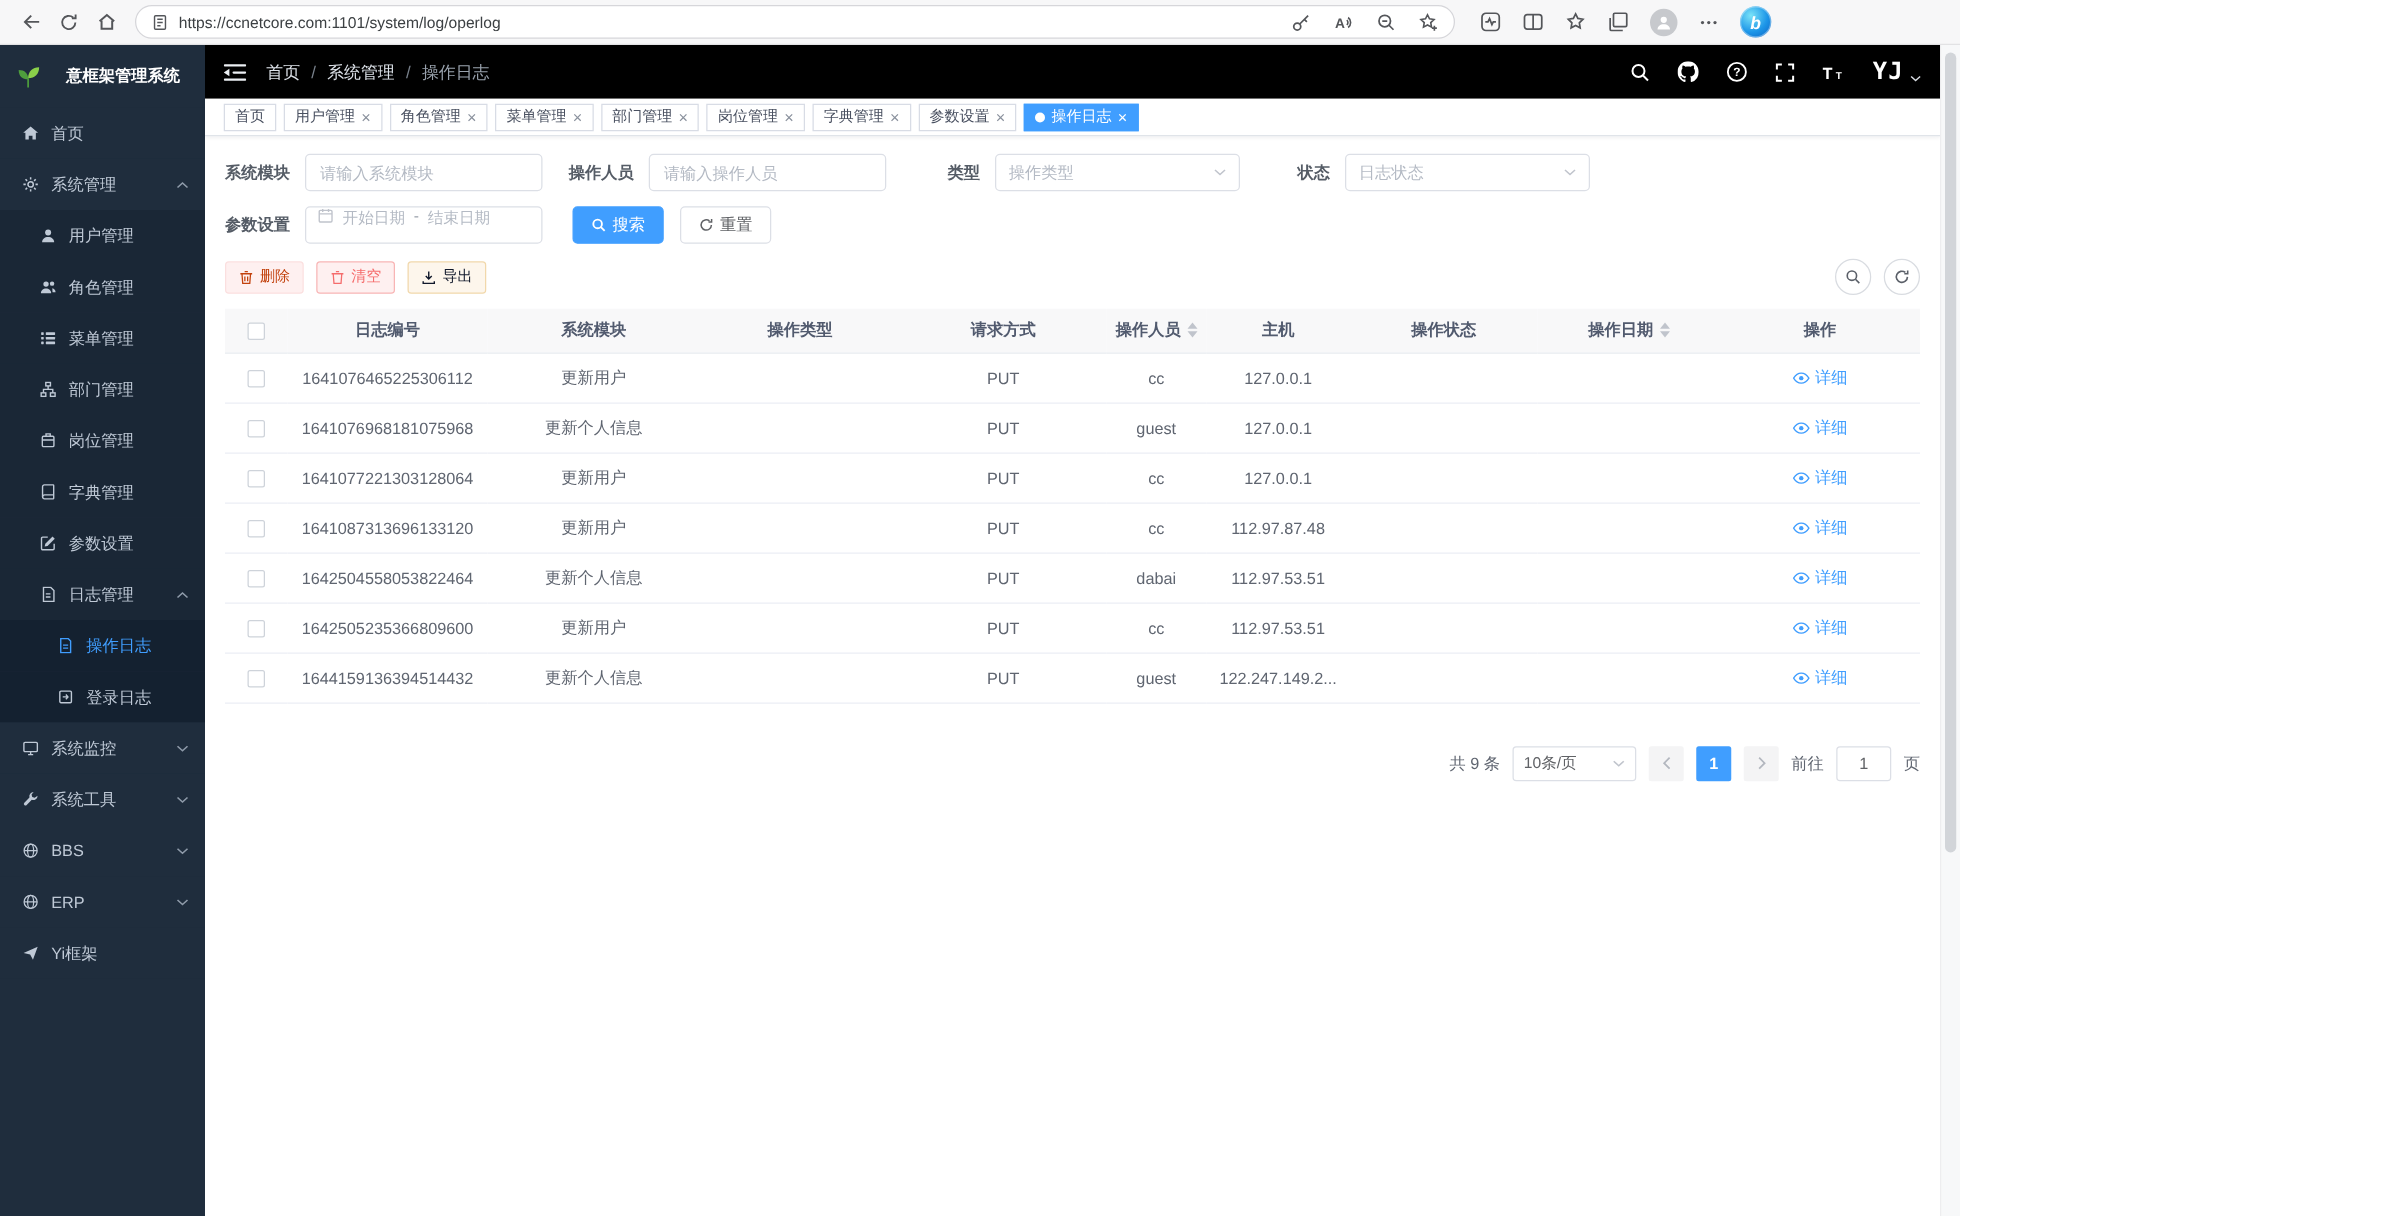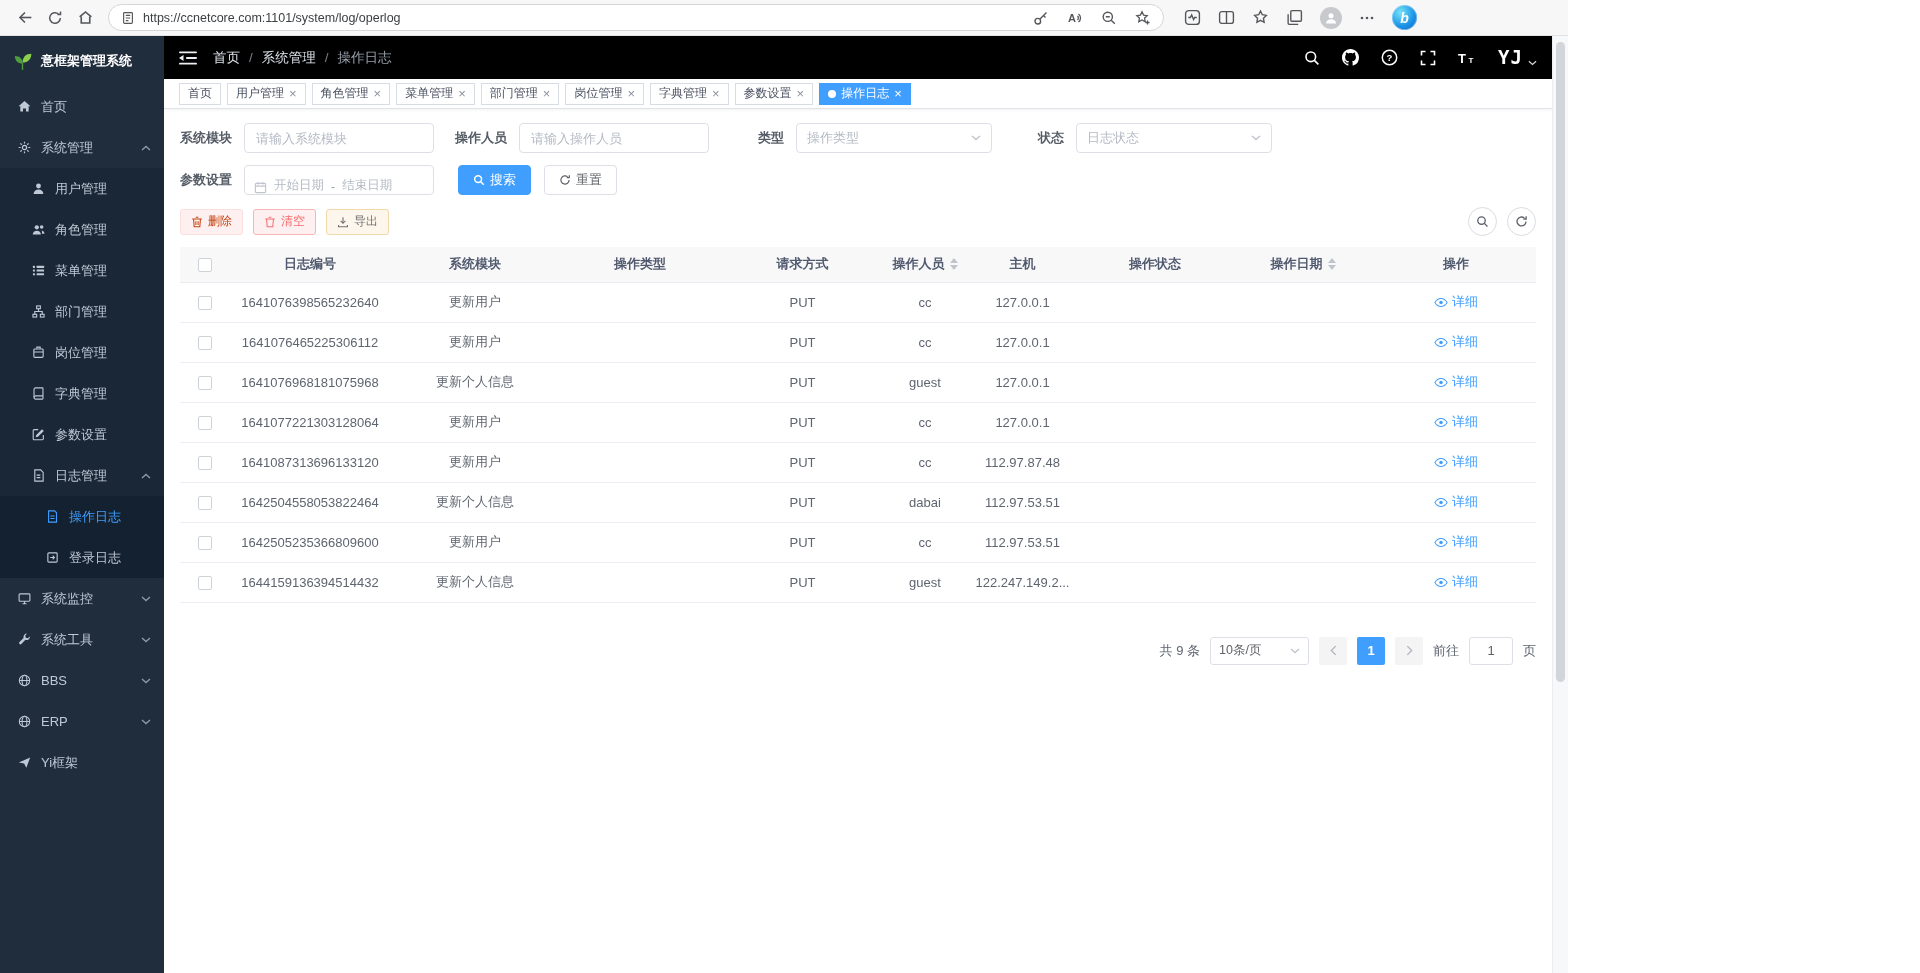--- a/index.html
+++ b/index.html
@@ -12,21 +12,21 @@
   .addr { width:1056px; height:27px; margin:0 8px; background:#fff; border:1px solid #d6d6da; border-radius:14px; display:flex; align-items:center; padding:0 12px; gap:8px; cursor:text; }
   .addr .url { font-size:12.5px; color:#3c4043; white-space:nowrap; overflow:hidden; }
   .pill-icons { margin-left:auto; display:flex; gap:18px; color:#54565a; align-items:center; }
   .pill-icons span, .chrome-right span { display:flex; cursor:pointer; }
   .chrome-right { display:flex; align-items:center; gap:17px; color:#54565a; margin-left:12px; }
   .avatar { width:22px; height:22px; border-radius:50%; background:#c7c9cd; display:flex; align-items:center; justify-content:center; }
   .bing { width:25px; height:25px; border-radius:50%; background:radial-gradient(circle at 35% 30%, #7ae3f8, #1d96e8 55%, #0b60c2); color:#fff; font-weight:700; font-style:italic; display:flex; align-items:center; justify-content:center; font-size:14px; box-shadow:inset 0 0 0 1px rgba(255,255,255,.35); }
 
   
   .sidebar { position:absolute; left:0; top:36px; width:164px; height:937px; background:#1f2d3d; overflow:hidden; }
-  .logo-row { height:50px; display:flex; align-items:center; gap:8px; padding:0 12px; cursor:pointer; }
+  .logo-row { height:50px; display:flex; align-items:center; gap:20px; padding:0 12px; cursor:pointer; }
   .logo-title { color:#fff; font-size:13px; font-weight:700; white-space:nowrap; }
   .menu-item { height:41px; display:flex; align-items:center; gap:9px; color:#bfc9d6; font-size:13px; cursor:pointer; }
   .menu-item.lvl1 { padding-left:17px; background:#1f2d3d; }
   .menu-item.lvl2 { padding-left:31px; background:#1a2736; }
   .menu-item.lvl3 { padding-left:45px; background:#142130; }
   .menu-item.active { color:#409eff; }
   .mi-icon { width:15px; display:flex; justify-content:center; align-items:center; }
   .mi-label { white-space:nowrap; }
   .mi-caret { margin-left:auto; margin-right:13px; color:#8e9aa9; display:flex; }
 
@@ -53,31 +53,31 @@
   .tag-dot { width:8px; height:8px; border-radius:50%; background:#fff; display:inline-block; }
 
   
   .content { padding:14px 16px 0; }
   .filter-row { display:flex; align-items:center; margin-bottom:12px; }
   .f-label { font-size:13px; font-weight:700; color:#555c66; margin-right:12px; white-space:nowrap; }
   .f-input { width:190px; height:30px; border:1px solid #dcdfe6; border-radius:4px; padding:0 11px; font-size:13px; color:#606266; background:#fff; outline:none; }
   .f-input::placeholder { color:#b4bac4; }
   .f-select { width:196px; height:30px; border:1px solid #dcdfe6; border-radius:4px; padding:0 10px; display:flex; align-items:center; justify-content:space-between; color:#b4bac4; font-size:13px; background:#fff; cursor:pointer; }
   .f-select .caret { color:#c0c4cc; display:flex; }
-  .f-date { width:190px; height:30px; border:1px solid #dcdfe6; border-radius:4px; padding:0 9px; display:flex; align-items:flex-end; gap:7px; color:#b4bac4; font-size:12.5px; background:#fff; cursor:pointer; }
+  .f-date { width:190px; height:30px; border:1px solid #dcdfe6; border-radius:4px; padding:0 9px; display:flex; align-items:flex-start; gap:7px; color:#b4bac4; font-size:12.5px; background:#fff; cursor:pointer; }
   .f-date .sep { color:#9aa0aa; }
   .btn { height:30px; padding:0 14px; border-radius:4px; font-size:13px; display:inline-flex; align-items:center; gap:5px; cursor:pointer; border:1px solid transparent; }
   .btn-primary { background:#409eff; border-color:#409eff; color:#fff;align-items:center; }
   .btn-default { background:#fff; border-color:#dcdfe6; color:#606266; }
 
   .action-row { display:flex; align-items:center; margin-bottom:11px; }
   .btn-sm { height:26px; padding:0 10px; border-radius:3px; font-size:12px; display:inline-flex; align-items:center; gap:5px; border:1px solid; cursor:pointer; }
   .btn-delete { color:#c2410c; background:#fef0f0; border-color:#fbdfdf; margin-right:10px; cursor:not-allowed; }
   .btn-clear  { color:#f56c6c; background:#fef0f0; border-color:#f8b5b5; margin-right:10px; }
-  .btn-export { color:#737373; background:#fdf6ec; border-color:#f1d8ab; }
+  .btn-export { color:#0f172a; background:#fdf6ec; border-color:#f1d8ab; }
   .tool-circles { margin-left:auto; display:flex; gap:10px; }
   .circle-btn { width:29px; height:29px; border-radius:50%; border:1px solid #d9dce1; background:#fff; display:flex; align-items:center; justify-content:center; color:#5b6069; cursor:pointer; }
 
   table.grid { width:100%; border-collapse:collapse; table-layout:fixed; }
   .grid th { background:#f8f8f9; color:#515a6e; font-size:13px; font-weight:700; height:35px; border-bottom:1px solid #e8ebf0; text-align:center; }
   .grid td { height:40px; font-size:13px; color:#5f6570; border-bottom:1px solid #ebeef5; text-align:center; overflow:hidden; white-space:nowrap; text-overflow:ellipsis; }
   .checkbox { display:inline-block; width:14px; height:14px; border:1px solid #ced3da; border-radius:2px; background:#fff; vertical-align:middle; cursor:pointer; }
   .th-wrap { display:inline-flex; align-items:center; gap:5px; }
   .sort-caret { display:inline-flex; flex-direction:column; gap:2px; cursor:pointer; }
   .sort-caret i { width:0; height:0; border-left:4px solid transparent; border-right:4px solid transparent; display:block; }
@@ -647,40 +647,20 @@
                   </span>
                 </span></th>
               <th><span class="th-wrap">
                   <span class="th-label">操作</span>
                 </span></th>
             </tr>
           </thead>
         <tbody id="tbody">
             <tr>
               <td><span class="checkbox"></span></td>
-              <td>1641076398565232640</td>
-              <td>更新用户</td>
-              <td></td>
-              <td>PUT</td>
-              <td>cc</td>
-              <td>127.0.0.1</td>
-              <td></td>
-              <td></td>
-              <td><a class="detail-link">
-                  <span style="display:flex;">
-                    <svg viewBox="0 0 16 12" width="14" height="11" fill="none" stroke="currentColor" stroke-width="1.2">
-                      <path d="M1 6s2.8-4.6 7-4.6S15 6 15 6s-2.8 4.6-7 4.6S1 6 1 6z"></path>
-                      <circle cx="8" cy="6" r="2" fill="currentColor" stroke="none"></circle>
-                    </svg>
-                  </span>
-                  <span>详细</span>
-                </a></td>
-            </tr>
-            <tr>
-              <td><span class="checkbox"></span></td>
               <td>1641076465225306112</td>
               <td>更新用户</td>
               <td></td>
               <td>PUT</td>
               <td>cc</td>
               <td>127.0.0.1</td>
               <td></td>
               <td></td>
               <td><a class="detail-link">
                   <span style="display:flex;">

